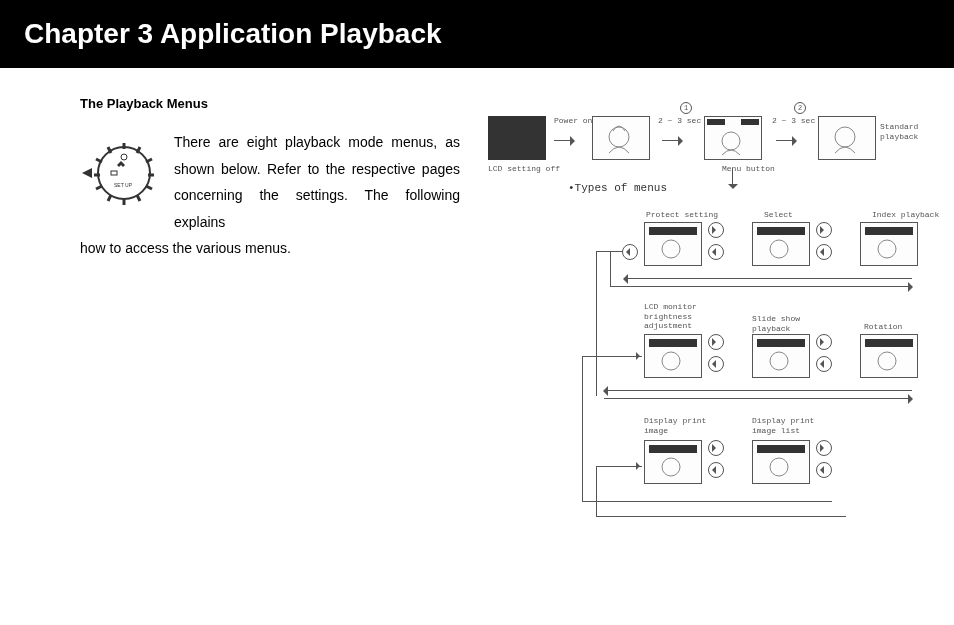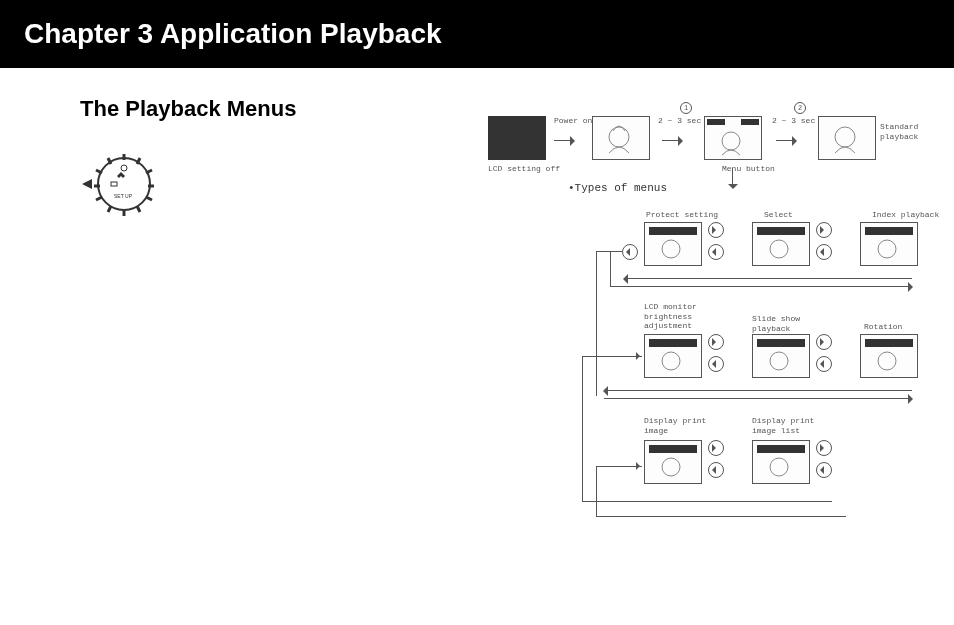--- a/index.html
+++ b/index.html
@@ -19,21 +19,21 @@
   }
   .content {
     padding: 28px 28px 0 80px;
     display: flex;
     gap: 28px;
   }
   .left-col {
     width: 380px;
   }
   .section-title {
-    font-size: 22px;
+    font-size: 13px;
     font-weight: bold;
     margin-bottom: 24px;
   }
   .dial-row {
     display: flex;
     gap: 14px;
   }
   .dial {
     flex: 0 0 auto;
     width: 80px;
@@ -150,21 +150,23 @@
             <path d="M2 38 L12 33 L12 43 Z" fill="#333" stroke="none"></path>
           </g>
           <g fill="#333" font-size="6" font-family="Arial">
             <circle cx="44" cy="22" r="3" fill="none" stroke="#333"></circle>
             <path d="M37 30 l4 -4 l4 4 l-2 2 l-2 -2 l-2 2 z"></path>
             <rect x="31" y="36" width="6" height="4" stroke="#333" fill="none"></rect>
             <text x="34" y="52" font-size="5">SET UP</text>
           </g>
         </svg>
       </div>
+      <div class="body-text">There are eight playback mode menus, as shown below. Refer to the respective pages concerning the settings. The following explains</div>
     </div>
+    <div class="body-tail">how to access the various menus.</div>
   </div>
 
   <div class="diagram">
 
     <div class="thumb dark" style="left:0;top:20px"></div>
     <div class="lbl" style="left:66px;top:20px">Power on</div>
     <div class="lbl" style="left:0px;top:68px">LCD setting off</div>
     <div class="arrow-r" style="left:66px;top:40px"></div>
 
     <div class="thumb" style="left:104px;top:20px">

